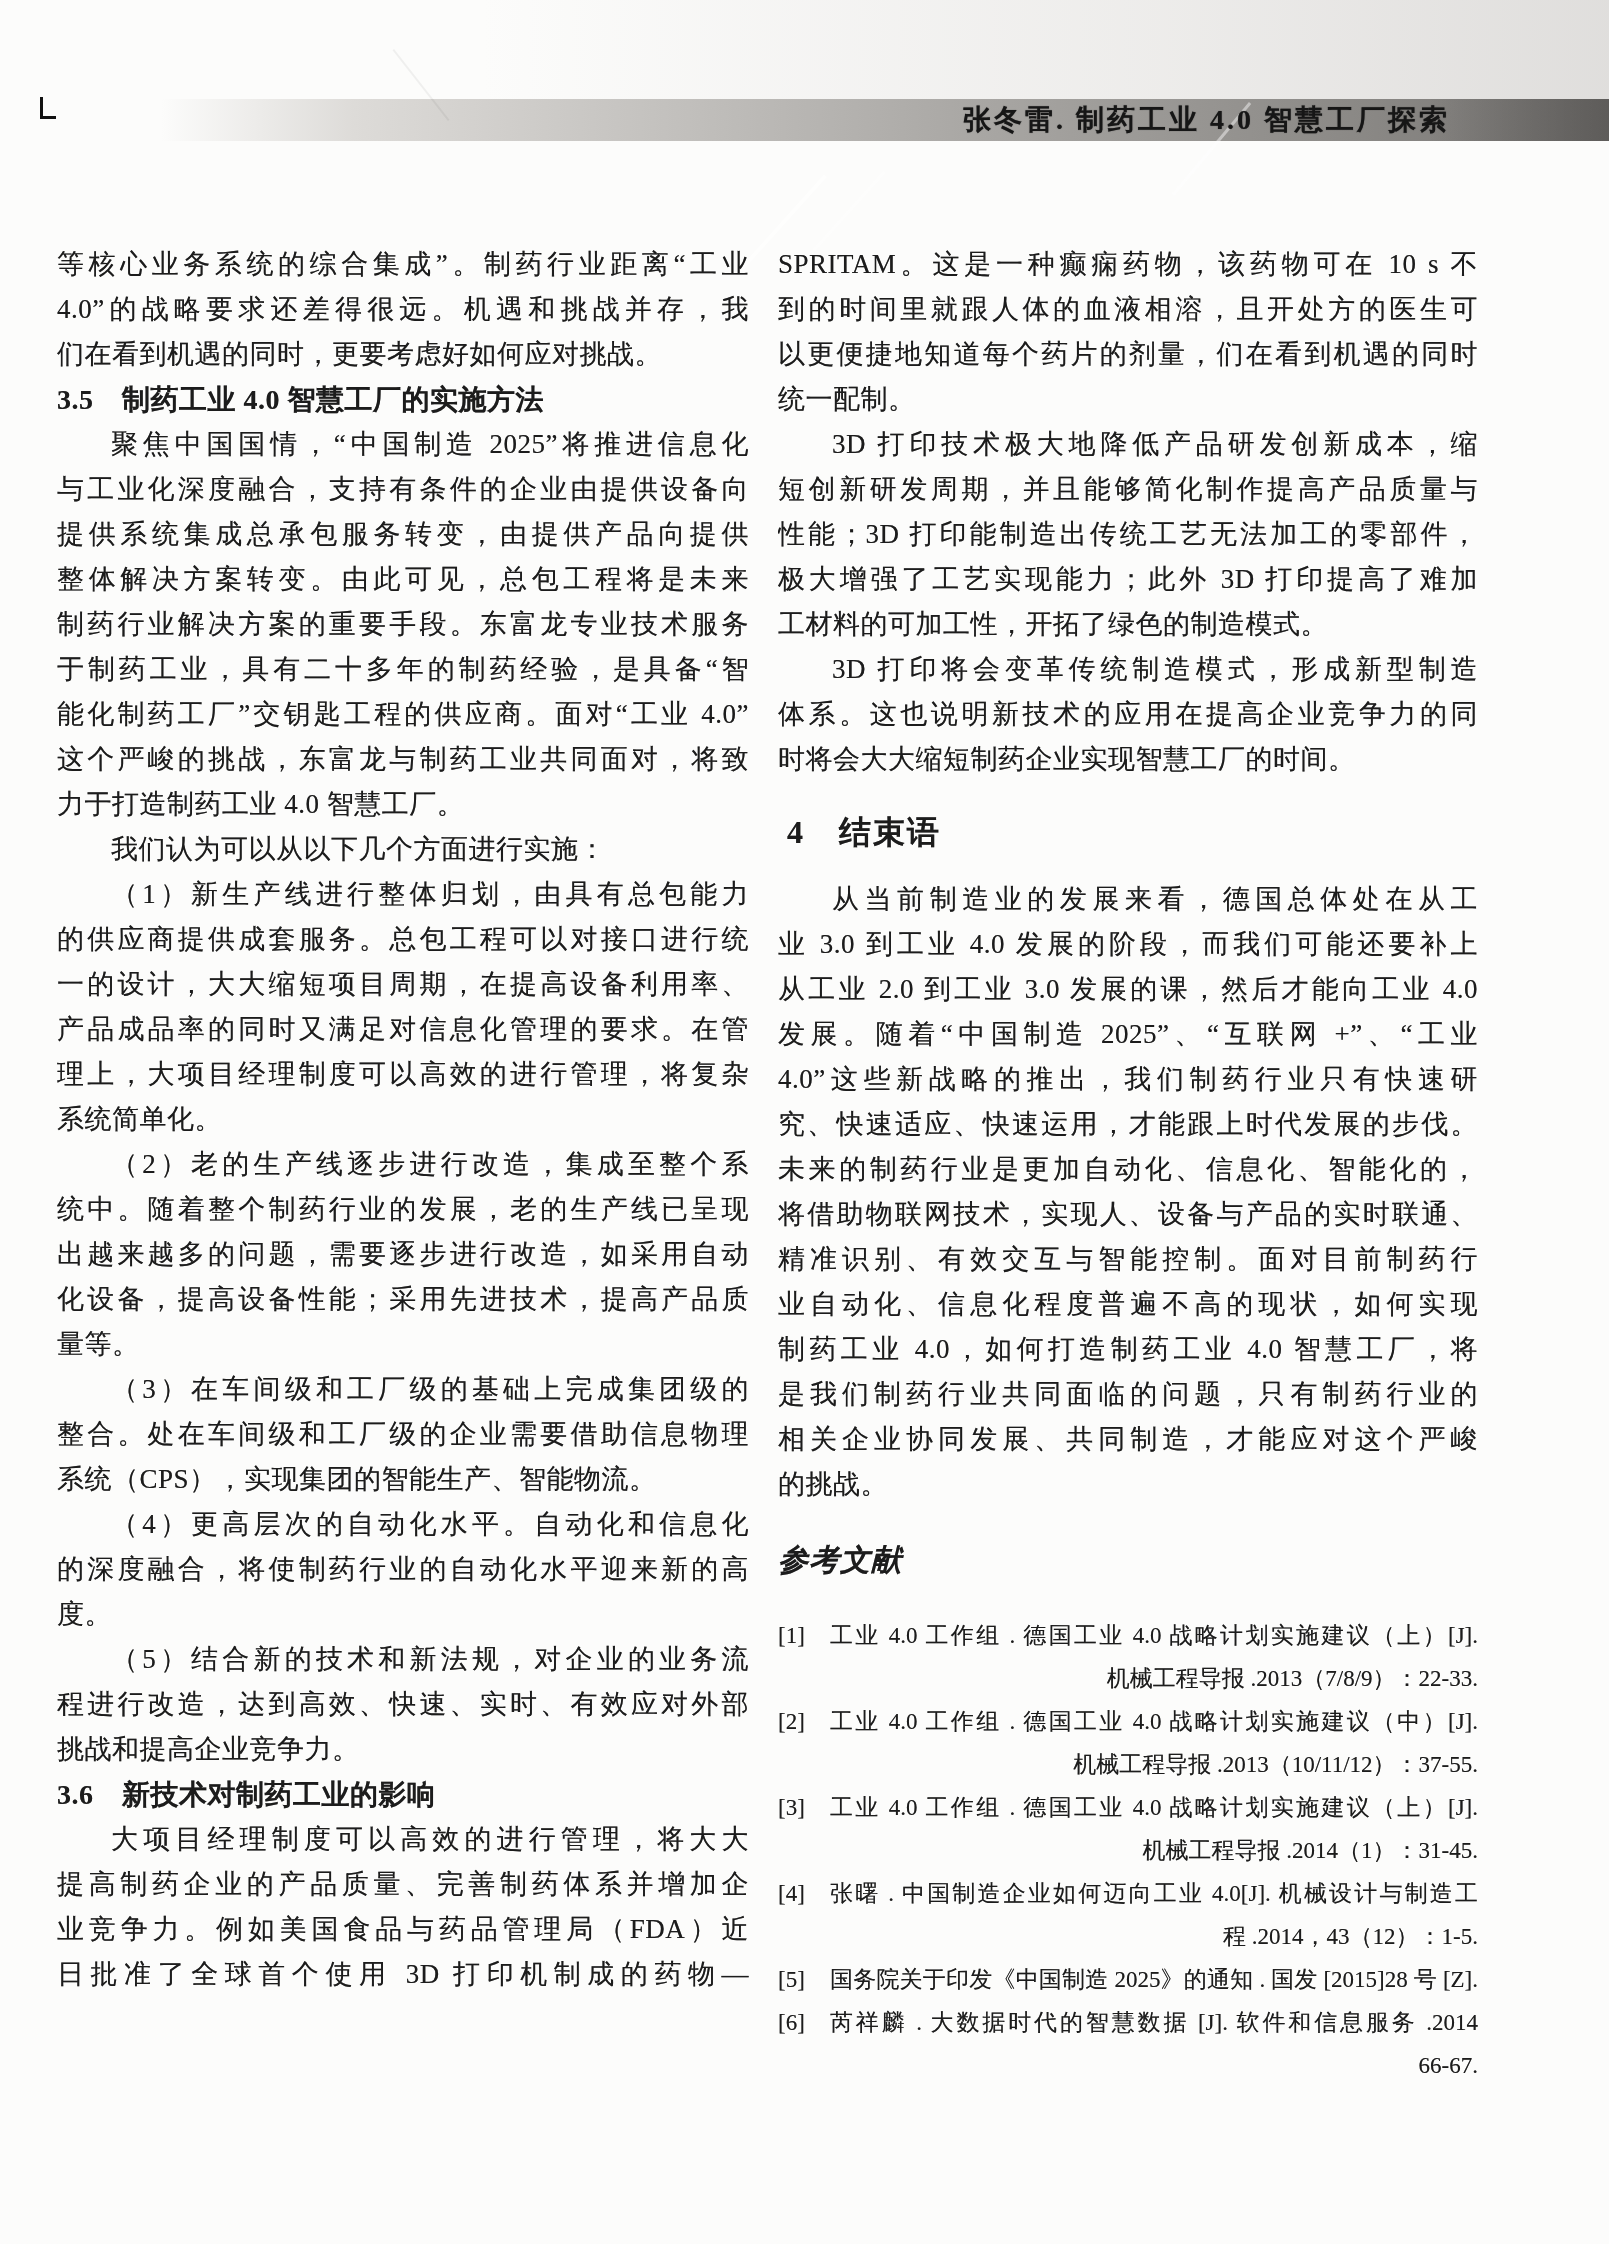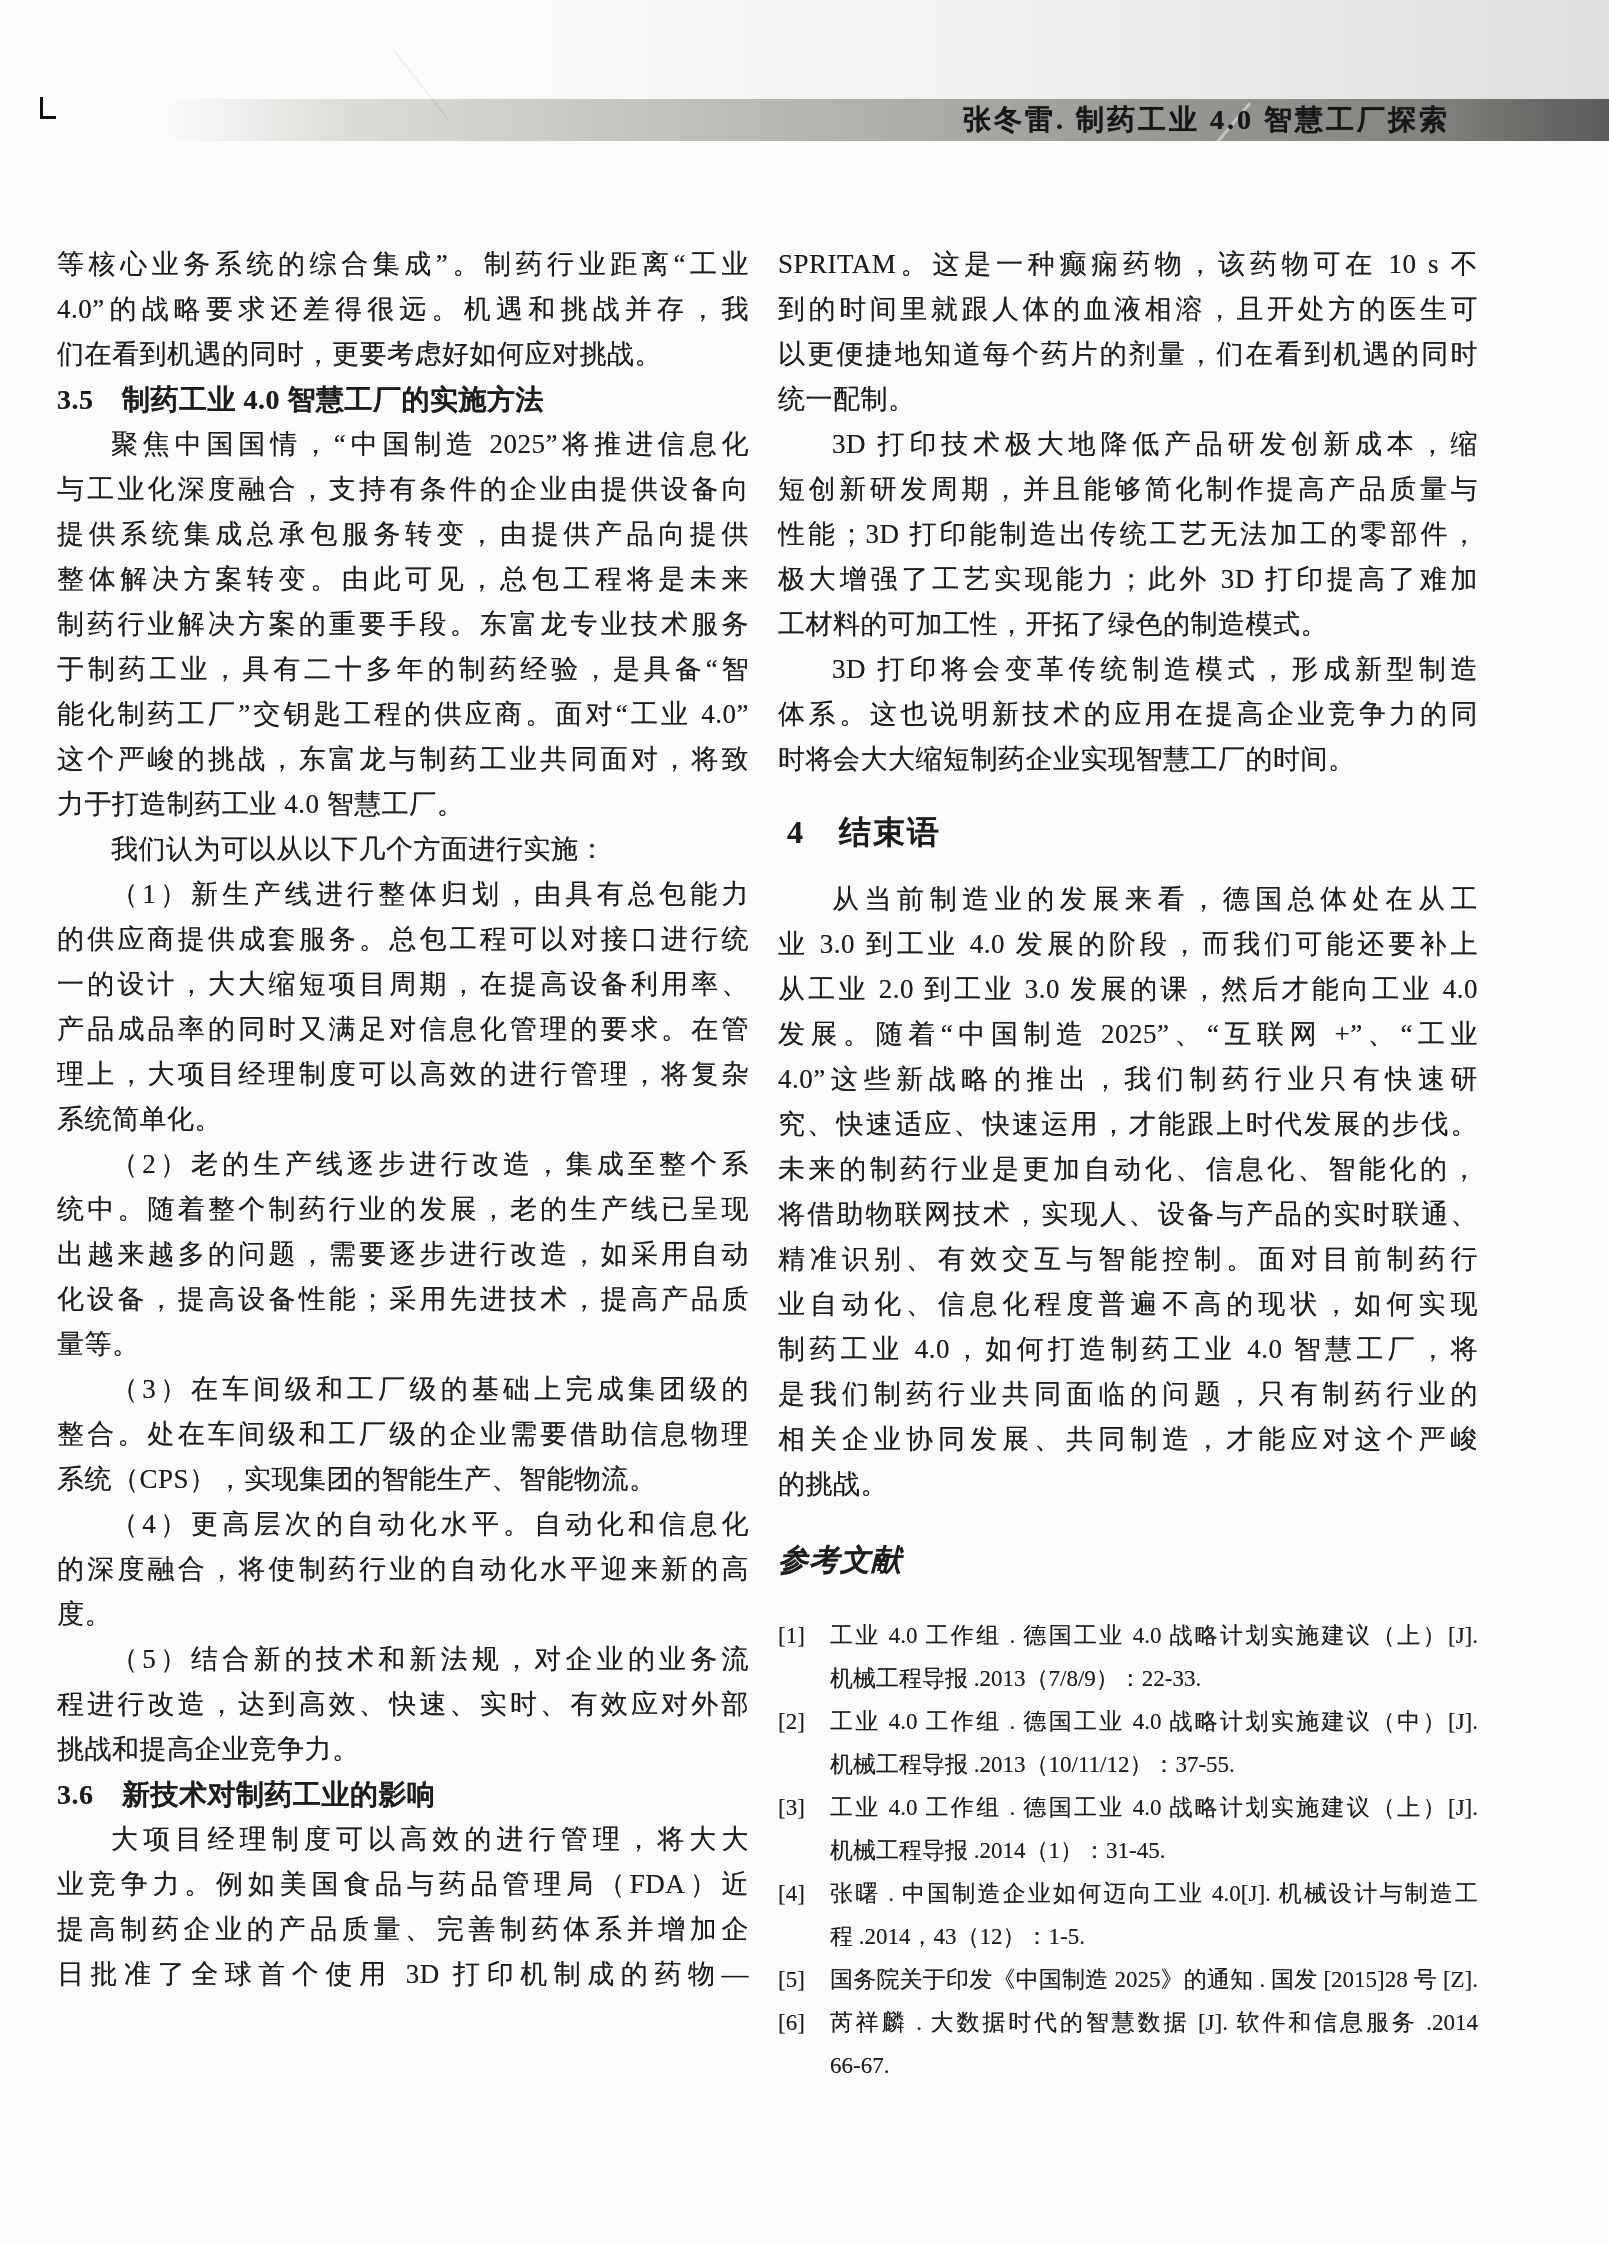--- a/index.html
+++ b/index.html
@@ -45,21 +45,21 @@
     height:45px; line-height:45px; font-size:27px; overflow:hidden;
     text-shadow:0 0 .6px rgba(0,0,0,.5); letter-spacing:.5px;
   }
   .ln.p, .ln.pi { text-align:justify; text-align-last:justify; }
   .ln.pi, .ln.ei { text-indent:54px; }
   .ln.h   { font-weight:bold; font-size:28px; }
   .ln.h4  { font-weight:bold; font-size:32px; letter-spacing:2px; margin:28px 9px 22px; }
   .ln.href{ font-weight:bold; font-size:30px; letter-spacing:1px; margin:30px 0 32px;font-style:italic; }
   .ref-row { display:flex; height:43px; line-height:43px; font-size:23px; text-shadow:0 0 .5px rgba(0,0,0,.45); }
   .ref-label { width:52px; flex:none; }
-  .ref-text  { flex:1; overflow:hidden; }
+  .ref-text  { flex:1; overflow:hidden;text-align:right; }
   .ref-text.full { text-align:justify; text-align-last:justify; }
 </style>
 </head>
 <body>
 
 <div class="page">
   <div class="top-tint"></div>
   <div class="corner-mark"></div>
   <div class="header-bar">
     <div class="streak s1"></div>
@@ -99,22 +99,22 @@
       <div class="ln p">整合。处在车间级和工厂级的企业需要借助信息物理</div>
       <div class="ln e">系统（CPS），实现集团的智能生产、智能物流。</div>
       <div class="ln pi">（4）更高层次的自动化水平。自动化和信息化</div>
       <div class="ln p">的深度融合，将使制药行业的自动化水平迎来新的高</div>
       <div class="ln e">度。</div>
       <div class="ln pi">（5）结合新的技术和新法规，对企业的业务流</div>
       <div class="ln p">程进行改造，达到高效、快速、实时、有效应对外部</div>
       <div class="ln e">挑战和提高企业竞争力。</div>
       <div class="ln h">3.6　新技术对制药工业的影响</div>
       <div class="ln pi">大项目经理制度可以高效的进行管理，将大大</div>
+      <div class="ln p">提高制药企业的产品质量、完善制药体系并增加企</div>
       <div class="ln p">业竞争力。例如美国食品与药品管理局（FDA）近</div>
-      <div class="ln p">提高制药企业的产品质量、完善制药体系并增加企</div>
       <div class="ln p">日批准了全球首个使用 3D 打印机制成的药物—</div>
     </div>
   <div class="col col-right">
       <div class="ln p">SPRITAM。这是一种癫痫药物，该药物可在 10 s 不</div>
       <div class="ln p">到的时间里就跟人体的血液相溶，且开处方的医生可</div>
       <div class="ln p">以更便捷地知道每个药片的剂量，们在看到机遇的同时</div>
       <div class="ln e">统一配制。</div>
       <div class="ln pi">3D 打印技术极大地降低产品研发创新成本，缩</div>
       <div class="ln p">短创新研发周期，并且能够简化制作提高产品质量与</div>
       <div class="ln p">性能；3D 打印能制造出传统工艺无法加工的零部件，</div>

